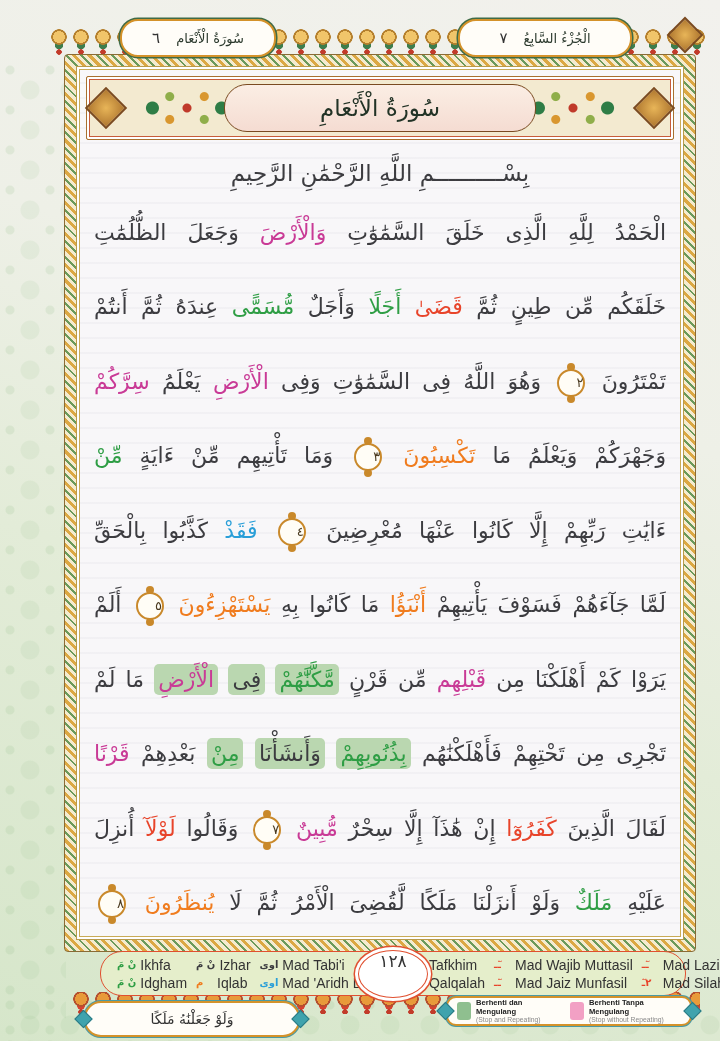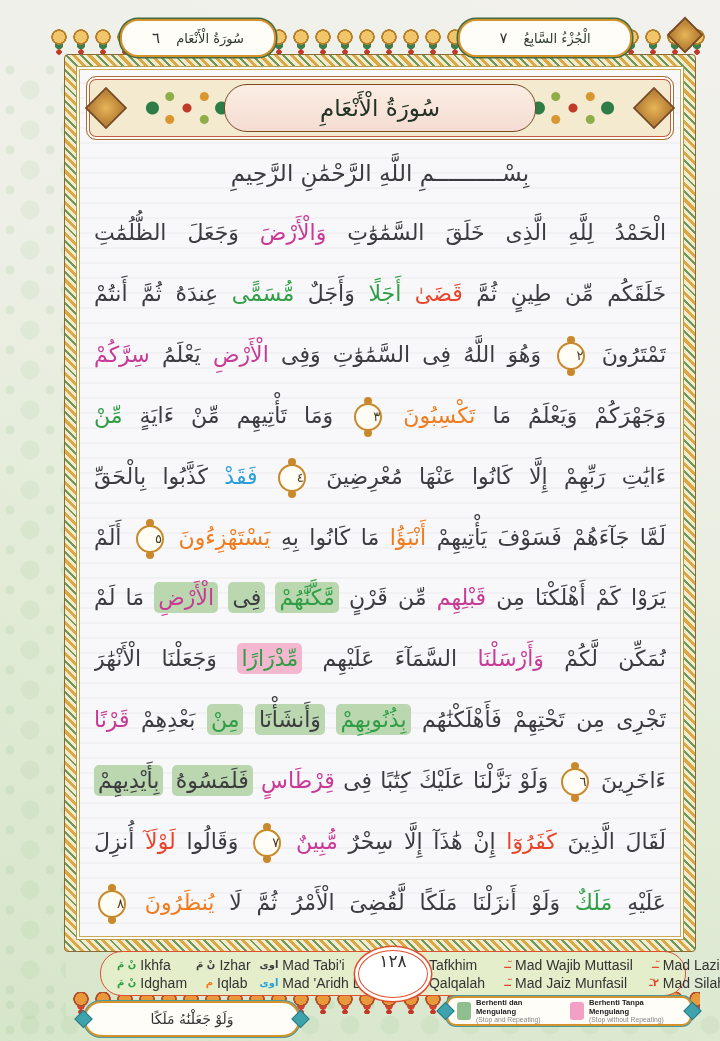--- a/index.html
+++ b/index.html
@@ -39,21 +39,21 @@
   .frame-ornament{position:absolute;left:64px;top:54px;width:630px;height:896px;
     background:repeating-linear-gradient(45deg,#dca843 0 3px,#f4ebcf 3px 6px,#6b9a5b 6px 8px,#f4ebcf 8px 11px);
     border:1px solid #8a6b35;border-radius:4px;z-index:1;}
   .frame-paper{position:absolute;inset:11px;background:#f8f7f9;
     border:1px solid #b89a4a;
     box-shadow:inset 0 0 0 2px #ffffff, inset 0 0 0 3px #c9ab56;
     background-image:repeating-linear-gradient(0deg, rgba(120,120,145,.05) 0 2px, transparent 2px 15px);}
 
   
   .banner{position:absolute;left:9px;right:9px;top:9px;height:62px;background:#f3ead0;
-    border:1px solid #a8702e;border-radius:10px;
+    border:1px solid #a8702e;border-radius:2px;
     box-shadow:inset 0 0 0 2px #fff, inset 0 0 0 3px #c75b3a;}
   .cartouche{position:absolute;left:50%;top:50%;transform:translate(-50%,-50%);
     width:310px;height:46px;background:linear-gradient(#fbeee4,#f5dcd2);
     border:1.5px solid #7a4a20;border-radius:23px;display:flex;align-items:center;justify-content:center;
     font-family:"DejaVu Sans",sans-serif;font-size:23px;color:#223326;}
   .floral{position:absolute;top:50%;transform:translateY(-50%);width:108px;height:44px;
     background-image:
       radial-gradient(circle at 50% 50%, #c03a2a 0 4px, transparent 5px),
       radial-gradient(circle at 18% 50%, #2e7d46 0 6px, transparent 7px),
       radial-gradient(circle at 82% 50%, #2e7d46 0 6px, transparent 7px),
@@ -81,21 +81,21 @@
     background:#fffdf6;color:#4a3a20;font-size:13px;line-height:24px;text-align:center;
     vertical-align:middle;margin:0 4px;
     box-shadow:0 -16px 0 -10px #c9892b, 0 16px 0 -10px #c9892b;}
 
   
   .legend-bar{position:absolute;left:100px;right:34px;top:951px;height:45px;z-index:4;
     background:#e5eecb;border:1.5px solid #e05030;border-radius:22px;
     display:flex;align-items:center;justify-content:space-between;padding:0 24px 0 16px;box-sizing:border-box;}
   .legend-grid{display:grid;grid-template-rows:repeat(2,16px);grid-auto-flow:column;gap:2px 9px;}
   .legend-item{display:flex;align-items:center;gap:4px;font-size:8.5px;color:#333;white-space:nowrap;}
-  .legend-sym{min-width:17px;text-align:right;font-size:10px;direction:rtl;
+  .legend-sym{min-width:17px;text-align:left;font-size:10px;direction:rtl;
     font-family:"DejaVu Sans",sans-serif;font-weight:bold;}
   .legend-lbl{font-size:14px;}
   .page-medallion{position:absolute;left:50%;top:50%;transform:translate(-50%,-50%);
     width:68px;height:46px;background:#fff;border:1.5px solid #e05030;border-radius:50%;
     box-shadow:0 0 0 3px #fff, 0 0 0 4.5px #e05030;
     display:flex;justify-content:center;
     font-family:"DejaVu Sans",sans-serif;font-size:17px;color:#333;}
 
   
   .bottom-band{position:absolute;left:70px;right:20px;top:992px;height:22px;z-index:0;
@@ -158,23 +158,21 @@
       <div class="basmala">بِسْــــــــــمِ اللَّهِ الرَّحْمَٰنِ الرَّحِيمِ</div>
 
       <div class="lines" id="quran-lines">
           <div class="qline"><span>الْحَمْدُ لِلَّهِ الَّذِى خَلَقَ السَّمَٰوَٰتِ</span> <span style="color: rgb(201, 58, 150);">وَالْأَرْضَ</span> <span>وَجَعَلَ الظُّلُمَٰتِ</span> </div>
           <div class="qline"><span>خَلَقَكُم مِّن طِينٍ ثُمَّ</span> <span style="color: rgb(232, 68, 42);">قَضَىٰ</span> <span style="color: rgb(47, 158, 69);">أَجَلًا</span> <span>وَأَجَلٌ</span> <span style="color: rgb(47, 158, 69);">مُّسَمًّى</span> <span>عِندَهُ ثُمَّ أَنتُمْ</span> </div>
           <div class="qline"><span>تَمْتَرُونَ</span> <span class="vmark">٢</span> <span>وَهُوَ اللَّهُ فِى السَّمَٰوَٰتِ وَفِى</span> <span style="color: rgb(201, 58, 150);">الْأَرْضِ</span> <span>يَعْلَمُ</span> <span style="color: rgb(201, 58, 150);">سِرَّكُمْ</span> </div>
           <div class="qline"><span>وَجَهْرَكُمْ وَيَعْلَمُ مَا</span> <span style="color: rgb(240, 124, 30);">تَكْسِبُونَ</span> <span class="vmark">٣</span> <span>وَمَا تَأْتِيهِم مِّنْ ءَايَةٍ</span> <span style="color: rgb(47, 158, 69);">مِّنْ</span> </div>
           <div class="qline"><span>ءَايَٰتِ رَبِّهِمْ إِلَّا كَانُوا عَنْهَا مُعْرِضِينَ</span> <span class="vmark">٤</span> <span style="color: rgb(42, 159, 216);">فَقَدْ</span> <span>كَذَّبُوا بِالْحَقِّ</span> </div>
           <div class="qline"><span>لَمَّا جَآءَهُمْ فَسَوْفَ يَأْتِيهِمْ</span> <span style="color: rgb(240, 124, 30);">أَنْبَؤُا</span> <span>مَا كَانُوا بِهِ</span> <span style="color: rgb(240, 124, 30);">يَسْتَهْزِءُونَ</span> <span class="vmark">٥</span> <span>أَلَمْ</span> </div>
           <div class="qline"><span>يَرَوْا كَمْ أَهْلَكْنَا مِن</span> <span style="color: rgb(201, 58, 150);">قَبْلِهِم</span> <span>مِّن قَرْنٍ</span> <span class="hl" style="color: rgb(47, 158, 69); background: rgb(186, 215, 176);">مَّكَّنَّٰهُمْ</span> <span class="hl" style="background: rgb(186, 215, 176);">فِى</span> <span class="hl" style="color: rgb(201, 58, 150); background: rgb(186, 215, 176);">الْأَرْضِ</span> <span>مَا لَمْ</span> </div>
-          <div class="qline"><span>نُمَكِّن لَّكُمْ</span> <span style="color: rgb(201, 58, 150);">وَأَرْسَلْنَا</span> <span>السَّمَآءَ عَلَيْهِم</span> <span class="hl" style="color: rgb(47, 158, 69); background: rgb(243, 184, 207);">مِّدْرَارًا</span> <span>وَجَعَلْنَا الْأَنْهَٰرَ</span> </div>
           <div class="qline"><span>تَجْرِى مِن تَحْتِهِمْ فَأَهْلَكْنَٰهُم</span> <span class="hl" style="color: rgb(47, 158, 69); background: rgb(186, 215, 176);">بِذُنُوبِهِمْ</span> <span class="hl" style="background: rgb(186, 215, 176);">وَأَنشَأْنَا</span> <span class="hl" style="color: rgb(47, 158, 69); background: rgb(186, 215, 176);">مِنْ</span> <span>بَعْدِهِمْ</span> <span style="color: rgb(201, 58, 150);">قَرْنًا</span> </div>
-          <div class="qline"><span>ءَاخَرِينَ</span> <span class="vmark">٦</span> <span>وَلَوْ نَزَّلْنَا عَلَيْكَ كِتَٰبًا فِى</span> <span style="color: rgb(201, 58, 150);">قِرْطَاسٍ</span> <span class="hl" style="background: rgb(186, 215, 176);">فَلَمَسُوهُ</span> <span class="hl" style="background: rgb(186, 215, 176);">بِأَيْدِيهِمْ</span> </div>
           <div class="qline"><span>لَقَالَ الَّذِينَ</span> <span style="color: rgb(232, 68, 42);">كَفَرُوٓا</span> <span>إِنْ هَٰذَآ إِلَّا سِحْرٌ</span> <span style="color: rgb(201, 58, 150);">مُّبِينٌ</span> <span class="vmark">٧</span> <span>وَقَالُوا</span> <span style="color: rgb(232, 68, 42);">لَوْلَآ</span> <span>أُنزِلَ</span> </div>
           <div class="qline"><span>عَلَيْهِ</span> <span style="color: rgb(47, 158, 69);">مَلَكٌ</span> <span>وَلَوْ أَنزَلْنَا مَلَكًا لَّقُضِىَ الْأَمْرُ ثُمَّ لَا</span> <span style="color: rgb(240, 124, 30);">يُنظَرُونَ</span> <span class="vmark">٨</span> </div>
         </div>
 
     </div>
   </div>
 
   <div class="legend-bar">
     <div class="legend-grid" id="legend-left">
         <div class="legend-item">

